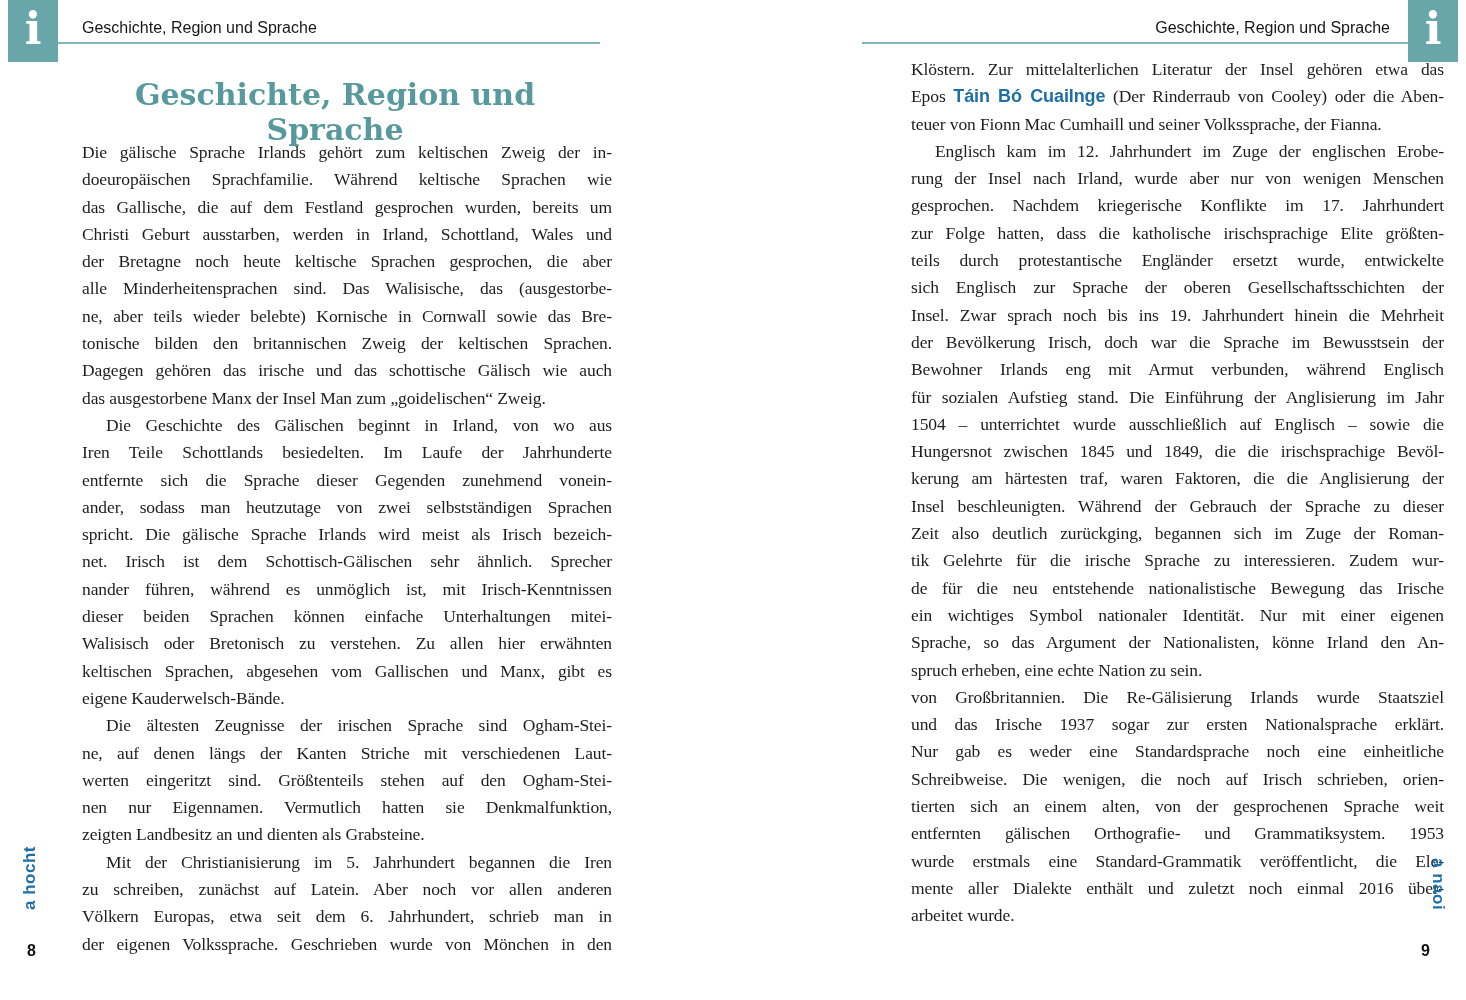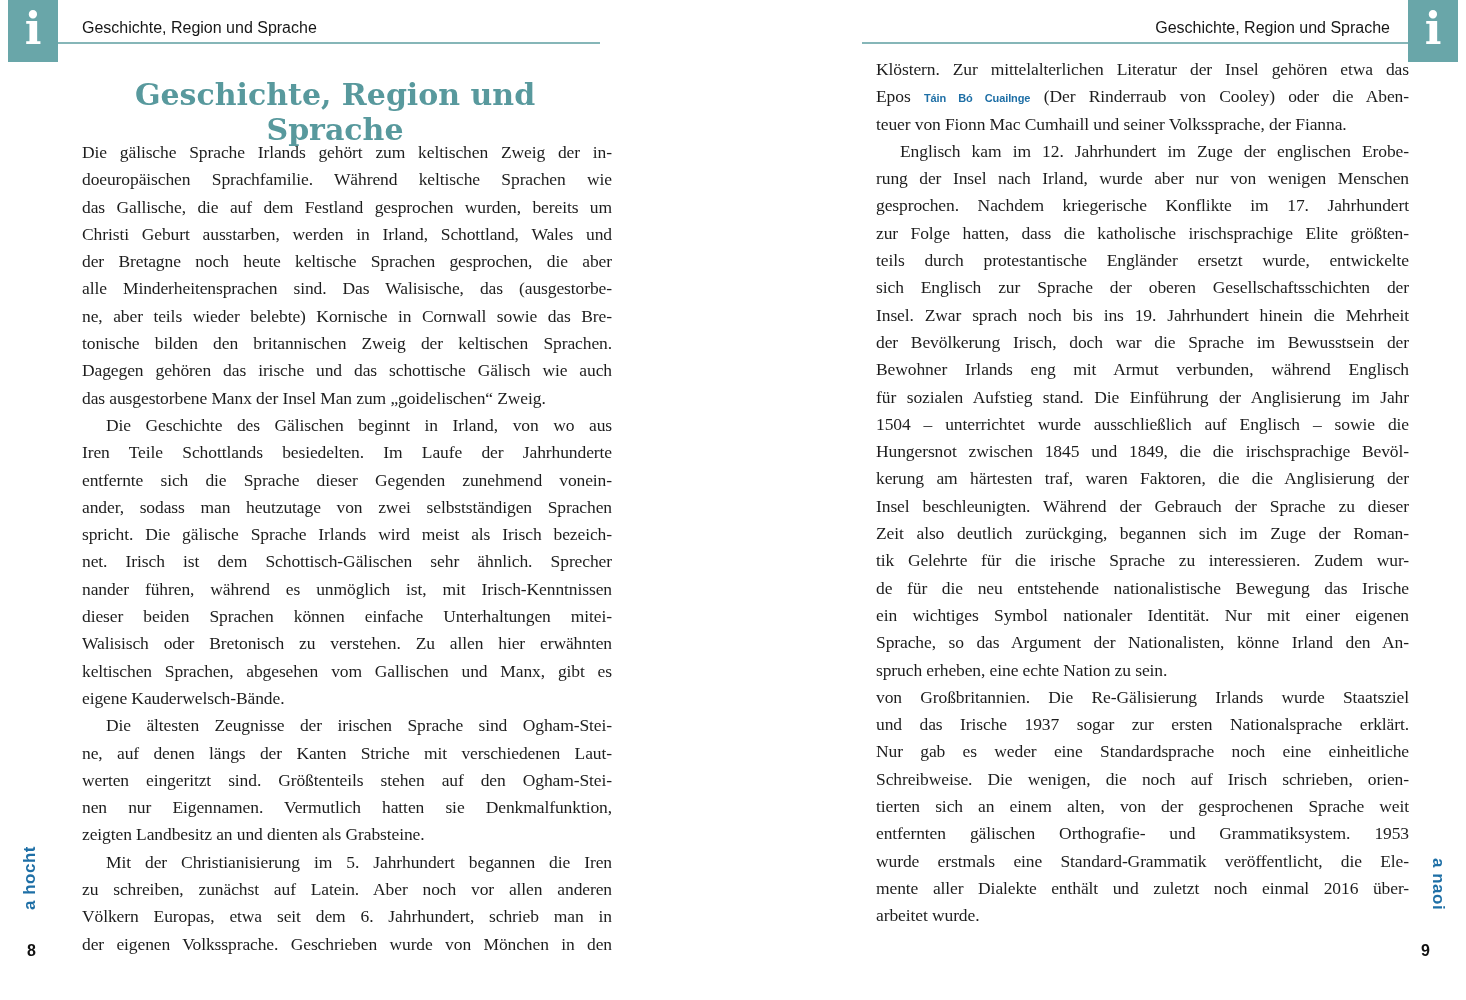--- a/index.html
+++ b/index.html
@@ -23,31 +23,31 @@
   .rule{position:absolute;top:42px;height:2px;background:#86b6b8;}
   #rule-left{left:58px;width:542px;}
   #rule-right{left:862px;width:546px;}
   .page-title{
     position:absolute;left:70px;width:530px;top:77px;text-align:center;
     font-family:"DejaVu Serif", serif;font-weight:bold;font-size:30px;
     color:#58999d;letter-spacing:0px;
   }
   .body-col{position:absolute;}
   #body-left{left:82px;top:139px;width:530px;}
-  #body-right{left:876px;top:56px;width:533px;}
+  #body-right{left:911px;top:56px;width:533px;}
   .line{
     height:27.3px;line-height:27.3px;font-size:17.5px;color:#1d1d1d;
     text-align:justify;text-align-last:justify;-moz-text-align-last:justify;
     letter-spacing:-0.1px;
   }
   .line.last{text-align-last:left;-moz-text-align-last:left;}
   .line.first{text-indent:24px;}
   .hl{
     font-family:"Liberation Sans", sans-serif;font-weight:bold;
-    color:#1e6fa6;font-size:11px;
+    color:#1e6fa6;font-size:18px;
   }
   .side-label{
     position:absolute;font-family:"Liberation Sans", sans-serif;
     font-weight:bold;font-size:17px;color:#1e6fa6;letter-spacing:0.5px;
   }
   #side-left{left:20px;top:846px;writing-mode:vertical-rl;transform:rotate(180deg);}
   #side-right{left:1428px;top:858px;writing-mode:vertical-rl;}
   .page-num{
     position:absolute;font-family:"Liberation Sans", sans-serif;
     font-weight:bold;font-size:16px;color:#111111;

